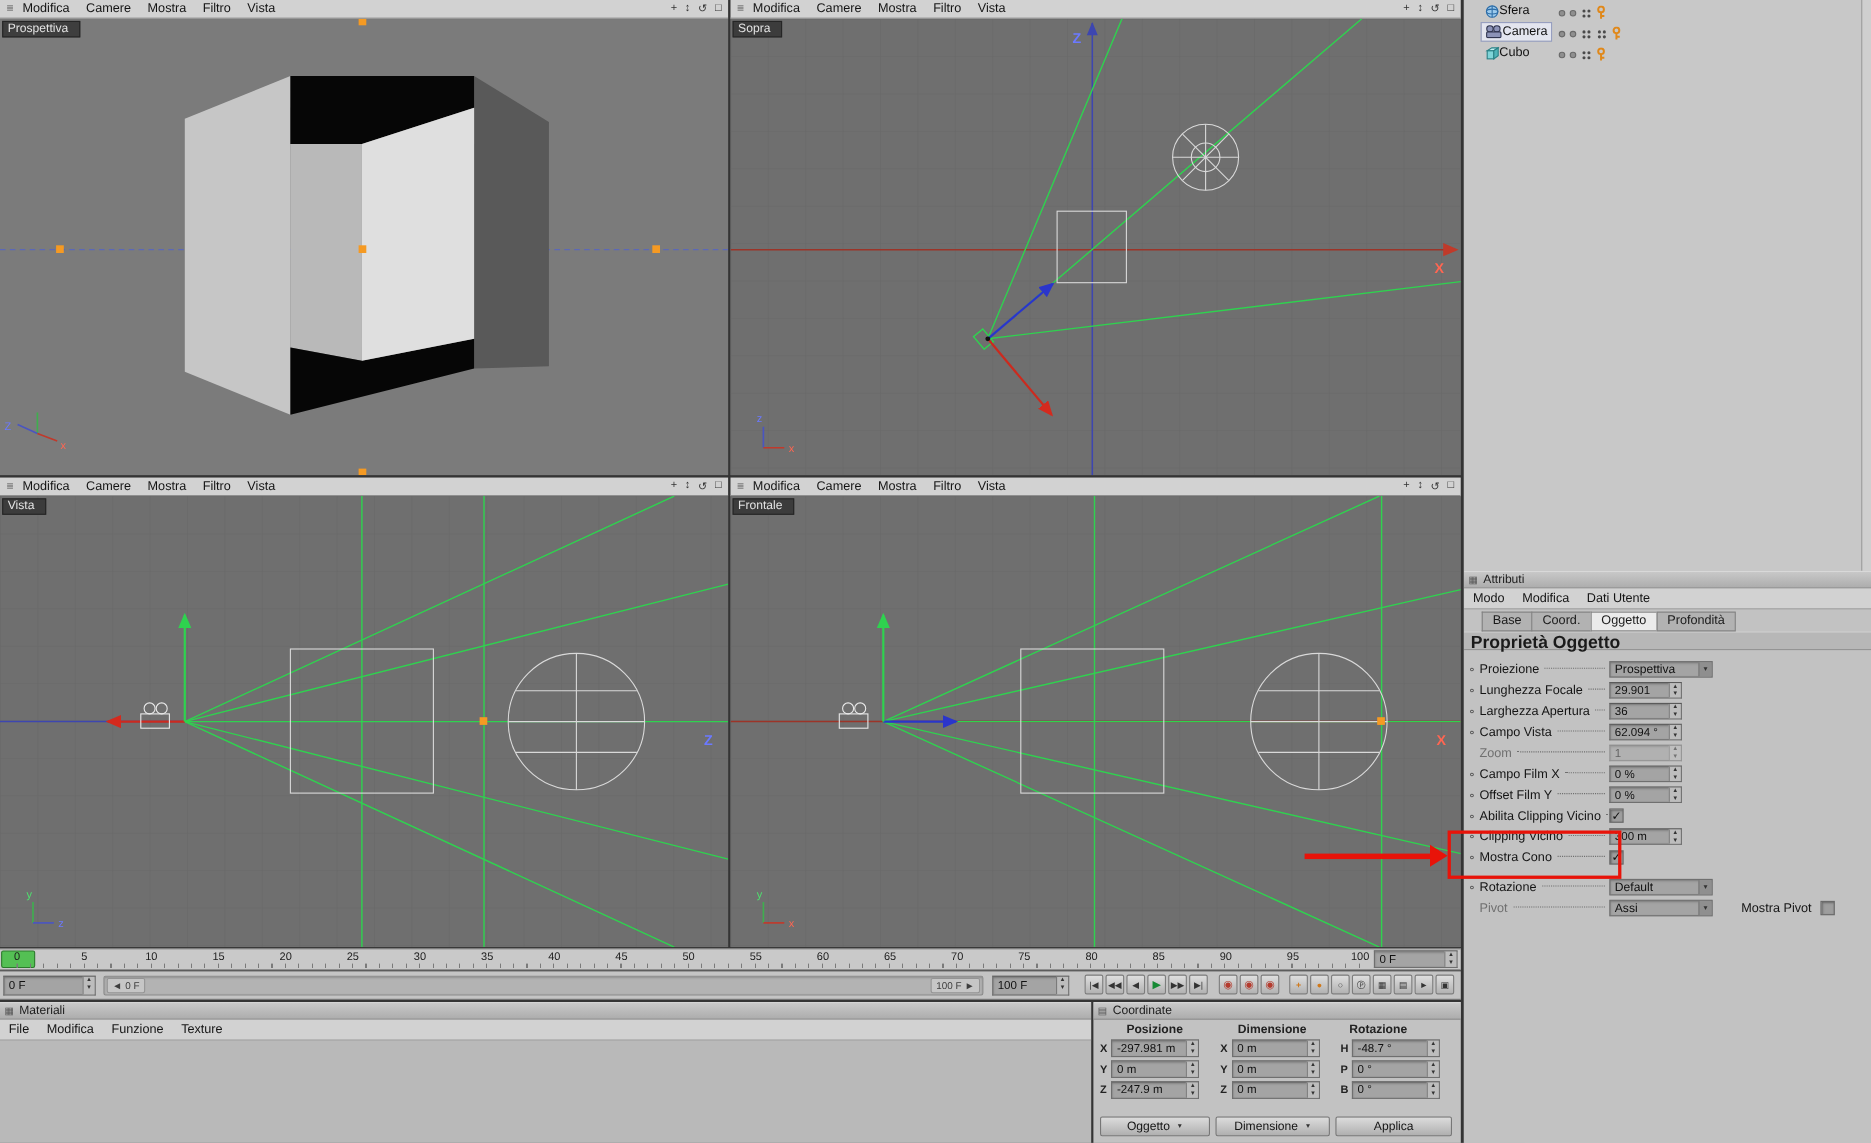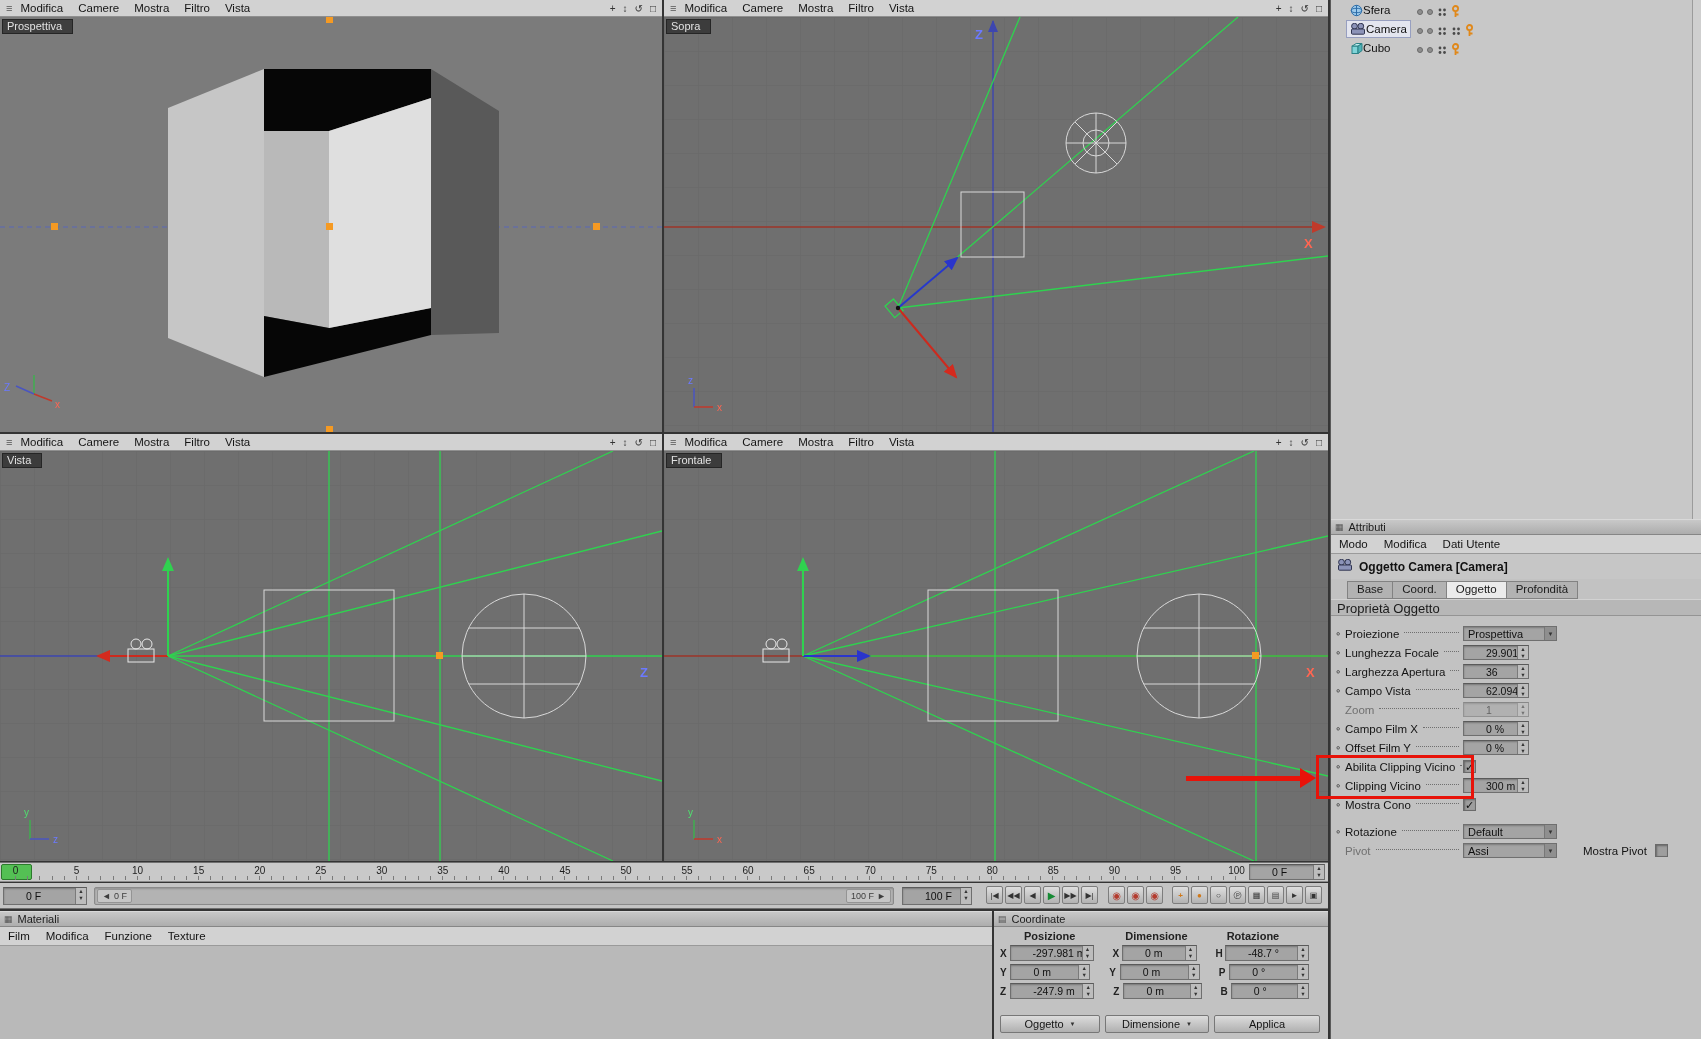--- a/index.html
+++ b/index.html
@@ -22,21 +22,21 @@
   .ax-b{fill:#6b79ff;} .ax-r{fill:#ff6652;} .ax-g{fill:#4fe06f;}
   .big{font-size:13px;font-weight:bold;}
 
   
   .ruler{background:#c9c9c9;border-top:1px solid #707070;border-bottom:1px solid #8a8a8a;}
   .ruler-marker{position:absolute;left:1px;top:1px;width:31px;height:16px;background:#54c054;border:1px solid #2c7a2c;border-radius:2px;}
   .tick{position:absolute;top:2px;transform:translateX(-50%);font-size:10px;color:#1d1d1d;}
   .ruler::after{content:"";position:absolute;left:15px;right:84px;bottom:1px;height:4px;
     background:repeating-linear-gradient(90deg,#7a7a7a 0 1px,transparent 1px 12.2px);}
   .field{display:inline-flex;align-items:center;height:16px;background:#a4a4a4;border:1px solid #6f6f6f;border-top-color:#5a5a5a;box-shadow:inset 0 1px 2px rgba(0,0,0,.28);font-size:10.5px;color:#101010;}
-  .fval{flex:1;padding:0 22px;white-space:nowrap;overflow:hidden;}
+  .fval{flex:1;padding:0 4px;white-space:nowrap;overflow:hidden;}
   .stepper{display:flex;flex-direction:column;width:11px;height:100%;background:#bdbdbd;border-left:1px solid #7a7a7a;cursor:pointer;}
   .st{font-size:5.5px;line-height:7px;text-align:center;color:#333;}
   .ruler-field{position:absolute;right:3px;top:1px;width:76px;}
   .controls{background:#c4c4c4;border-bottom:1px solid #6f6f6f;}
   .ctl-start{position:absolute;left:3px;top:4px;width:84px;height:18px;}
   .track{position:absolute;left:94px;top:4px;width:800px;height:18px;background:#b3b3b3;border:1px solid #8a8a8a;border-radius:2px;box-shadow:inset 0 1px 2px rgba(0,0,0,.2);}
   .chip{position:absolute;top:1px;height:14px;display:flex;align-items:center;gap:3px;font-size:9px;color:#3d3d3d;background:#c6c6c6;border:1px solid #949494;padding:0 4px;border-radius:2px;cursor:pointer;}
   .chip-l{left:2px;} .chip-r{right:2px;}
   .ctl-end{position:absolute;left:902px;top:4px;width:70px;height:18px;}
   .tgroup{position:absolute;top:3px;display:flex;gap:2px;}
@@ -76,21 +76,21 @@
   .om-right{position:absolute;left:86px;top:5px;display:flex;gap:4px;align-items:center;}
   .om-dot{width:6px;height:6px;border-radius:50%;background:#8f8f8f;border:1px solid #6a6a6a;cursor:pointer;}
   .om-grid,.om-key{display:inline-flex;cursor:pointer;}
 
   .attrpanel{position:absolute;left:0;top:519px;width:371px;height:520px;background:#c2c2c2;}
   .attr-title{height:25px;display:flex;align-items:center;gap:6px;padding-left:6px;font-size:12px;font-weight:bold;color:#111;background:#c6c6c6;}
   .attr-tabs{height:20px;display:flex;padding:2px 0 0 16px;}
   .atab{padding:1px 9px 2px;background:#b2b2b2;border:1px solid #828282;border-right:none;font-size:11.5px;color:#1a1a1a;cursor:pointer;}
   .atab:last-child{border-right:1px solid #828282;}
   .atab.active{background:#ebebeb;}
-  .attr-section{height:17px;background:#b7b7b7;border-top:1px solid #d2d2d2;border-bottom:1px solid #949494;font-size:13px;font-weight:normal;color:#1a1a1a;padding:1px 0 0 6px;}
+  .attr-section{height:17px;background:#b7b7b7;border-top:1px solid #d2d2d2;border-bottom:1px solid #949494;font-size:16px;font-weight:bold;color:#1a1a1a;padding:1px 0 0 6px;}
   .attr-rows{padding-top:8px;}
   .attr-row{display:flex;align-items:center;height:19px;padding-left:4px;}
   .attr-row.gap{margin-top:8px;}
   .attr-bullet{width:10px;font-size:10px;color:#333;}
   .attr-labwrap{width:118px;display:flex;align-items:center;}
   .attr-label{font-size:11.5px;color:#141414;white-space:nowrap;}
   .attr-label.dis{color:#707070;}
   .attr-leader{flex:1;border-bottom:1px dotted #6f6f6f;margin:0 4px 3px 5px;min-width:4px;}
   .attr-field{width:66px;height:15px;}
   .attr-field.dis{opacity:.55;}
@@ -420,21 +420,21 @@
         <span class="tbtn tool-7">▣</span>
       </span>
   </div>
 
   <div class="panelbox materials" style="left:0;top:911px;width:992px;height:128px">
     <div class="phead">
       <span class="phead-ic">▦</span>
       <span>Materiali</span>
     </div>
     <div class="menurow">
-        <span class="vp-mi">Film</span>
+        <span class="vp-mi">File</span>
         <span class="vp-mi">Modifica</span>
         <span class="vp-mi">Funzione</span>
         <span class="vp-mi">Texture</span>
       </div>
   </div>
 
   <div class="panelbox coords" style="left:994px;top:911px;width:334px;height:128px">
     <div class="phead">
       <span class="phead-ic">▤</span>
       <span>Coordinate</span>
@@ -637,28 +637,20 @@
     <div class="attrpanel">
       <div class="phead">
         <span class="phead-ic">▦</span>
         <span>Attributi</span>
       </div>
       <div class="menurow">
           <span class="vp-mi">Modo</span>
           <span class="vp-mi">Modifica</span>
           <span class="vp-mi">Dati Utente</span>
         </div>
-      <div class="attr-title">
-        <span><svg width="16" height="12" viewBox="0 0 16 12">
-              <circle cx="4.5" cy="3.2" r="2.9" fill="#8c93b8" stroke="#303550"></circle>
-              <circle cx="10.8" cy="3.2" r="2.9" fill="#8c93b8" stroke="#303550"></circle>
-              <rect x="1.5" y="6" width="13" height="5.2" rx="1" fill="#8c93b8" stroke="#303550"></rect>
-            </svg></span>
-        <span>Oggetto Camera [Camera]</span>
-      </div>
       <div class="attr-tabs">
           <span class="atab">Base</span>
           <span class="atab">Coord.</span>
           <span class="atab active">Oggetto</span>
           <span class="atab">Profondità</span>
         </div>
       <div class="attr-section">Proprietà Oggetto</div>
       <div class="attr-rows">
           <div class="attr-row">
             <span class="attr-bullet">∘</span>

